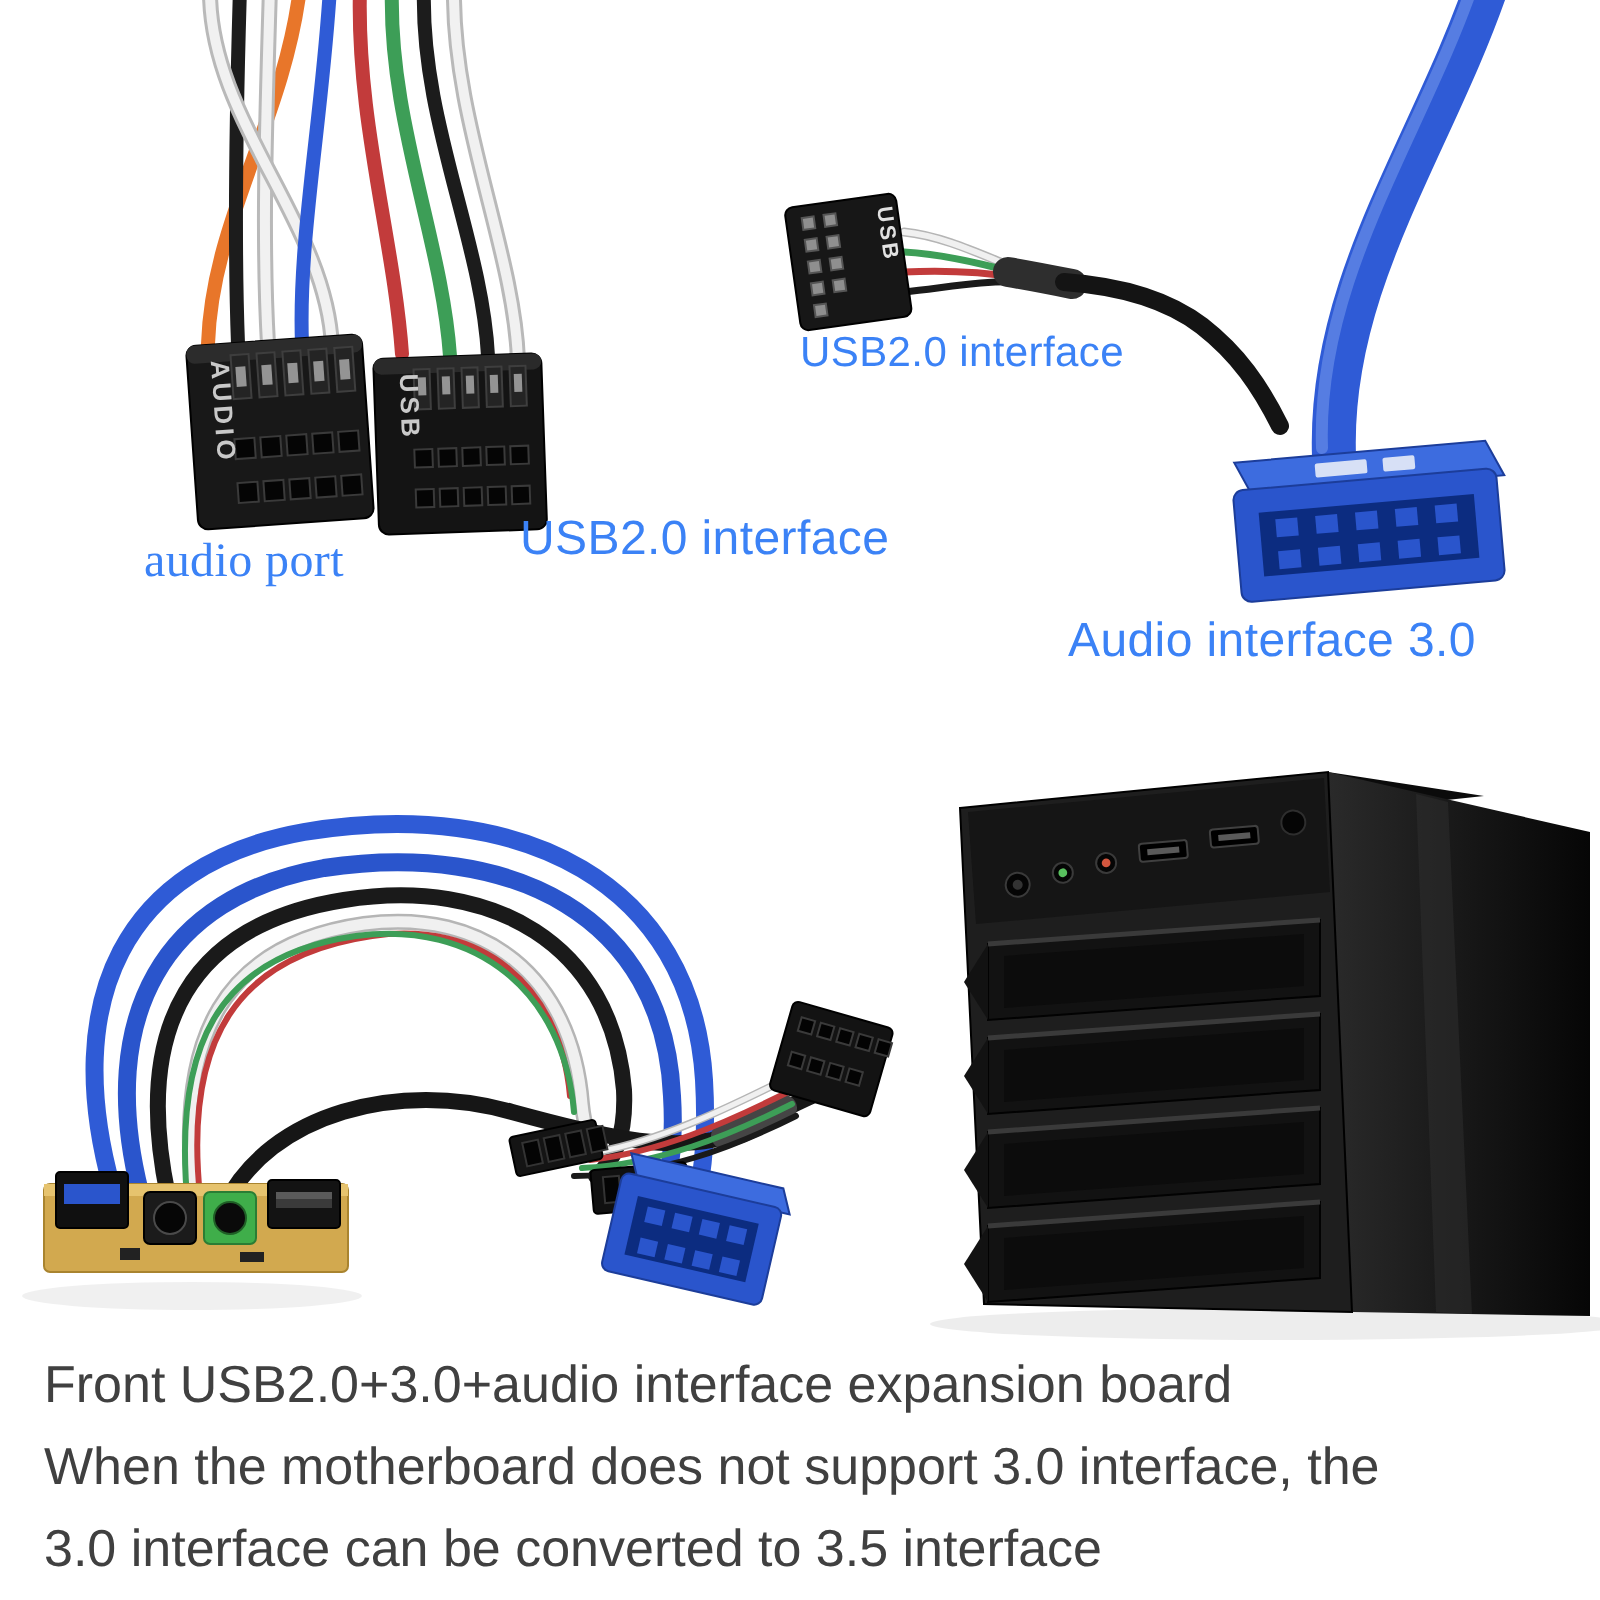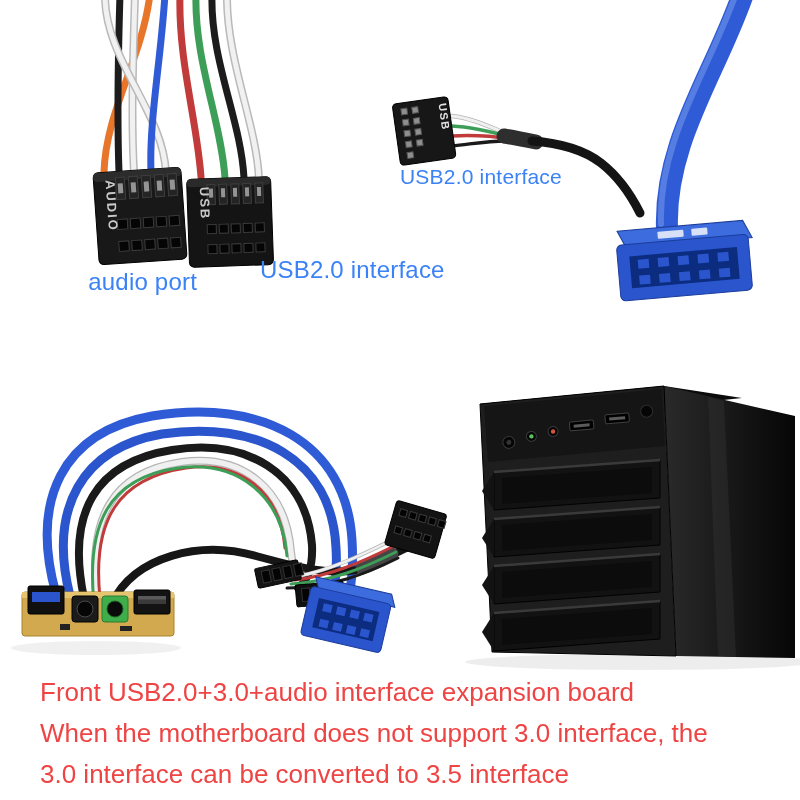--- a/index.html
+++ b/index.html
@@ -2,21 +2,21 @@
 <html><head>
 <meta charset="utf-8">
 <style>
   *{margin:0;padding:0;box-sizing:border-box}
   html,body{width:800px;height:800px;background:#fff;overflow:hidden}
   body{font-family:"Liberation Sans","DejaVu Sans",sans-serif}
   .canvas{position:relative;width:800px;height:800px;background:#fff;overflow:hidden}
   .art{position:absolute;left:0;top:0}
   .label{position:absolute;color:#3b82f6;font-size:24px;white-space:nowrap;letter-spacing:.2px}
   .label.small{font-size:21px}
-  .caption{position:absolute;left:40px;top:672px;color:#ef4444;font-size:26px;line-height:41px}
+  .caption{position:absolute;left:22px;top:672px;color:#404040;font-size:26px;line-height:41px}
   svg text{font-family:"Liberation Sans","DejaVu Sans",sans-serif;font-weight:bold}
 </style>
 </head>
 <body>
 
 <div class="canvas">
 
   <svg class="art" width="800" height="800" viewBox="0 0 800 800">
     <defs>
       <linearGradient id="sideGrad" x1="0" y1="0" x2="1" y2="0">
@@ -278,26 +278,27 @@
         <polygon points="502,572 652,561 652,587 502,598" fill="#0c0c0c"></polygon>
 
         <polygon points="494,613 660,601 660,639 494,651" fill="#121212" stroke="#020202"></polygon>
         <path d="M494,613 L660,601" stroke="#3a3a3a" stroke-width="2.5" fill="none"></path>
         <polygon points="494,613 482,632 494,651" fill="#121212"></polygon>
         <polygon points="502,619 652,608 652,634 502,645" fill="#0c0c0c"></polygon>
       </g>
     </g>
   </svg>
 
-  <div class="label" style="left:47px;top:268px;width:150px;text-align:right;">audio port</div>
+  <div class="label" style="left:47px;top:268px;width:150px;text-align:center;font-family:Liberation Serif, serif;">audio port</div>
 
   <div class="label" style="left:260px;top:256px;">USB2.0 interface</div>
 
   <div class="label small" style="left:400px;top:165px;">USB2.0 interface</div>
 
+  <div class="label" style="left:534px;top:307px;">Audio interface 3.0</div>
 
   <div class="caption">
     <div>Front USB2.0+3.0+audio interface expansion board</div>
     <div>When the motherboard does not support 3.0 interface, the</div>
     <div>3.0 interface can be converted to 3.5 interface</div>
   </div>
 
 </div>
 
 </body></html>

